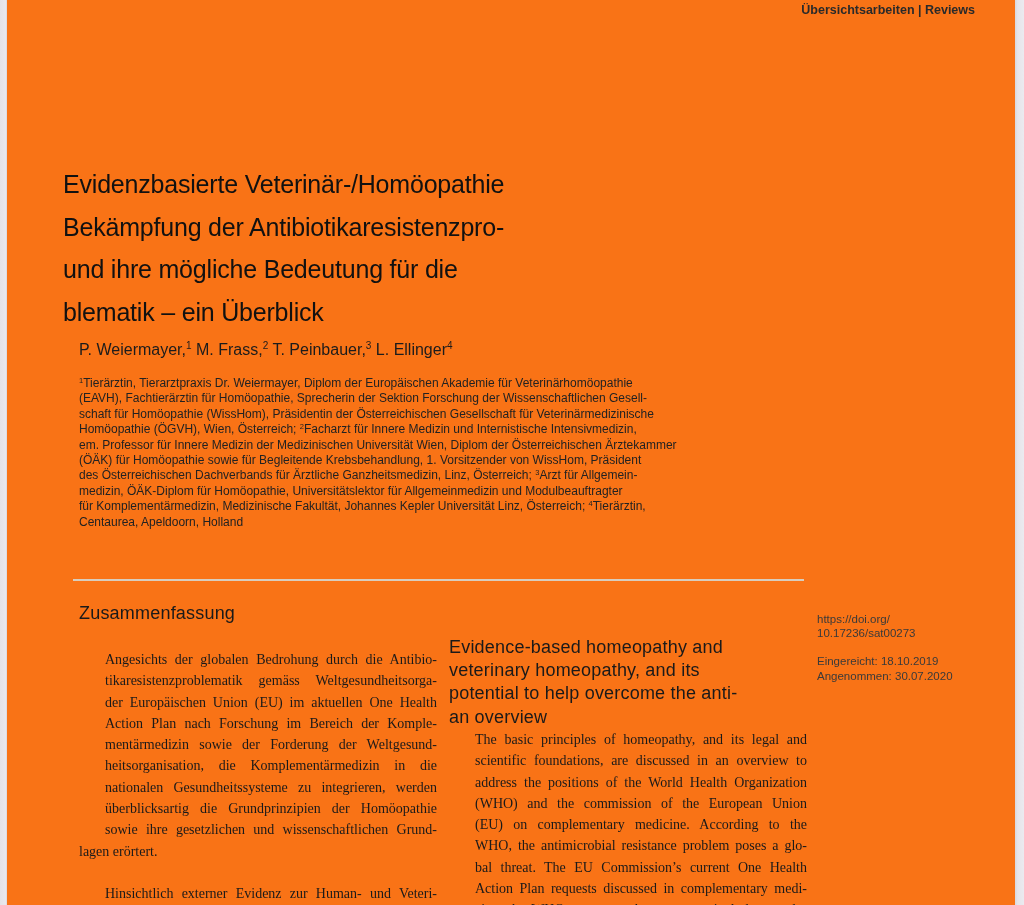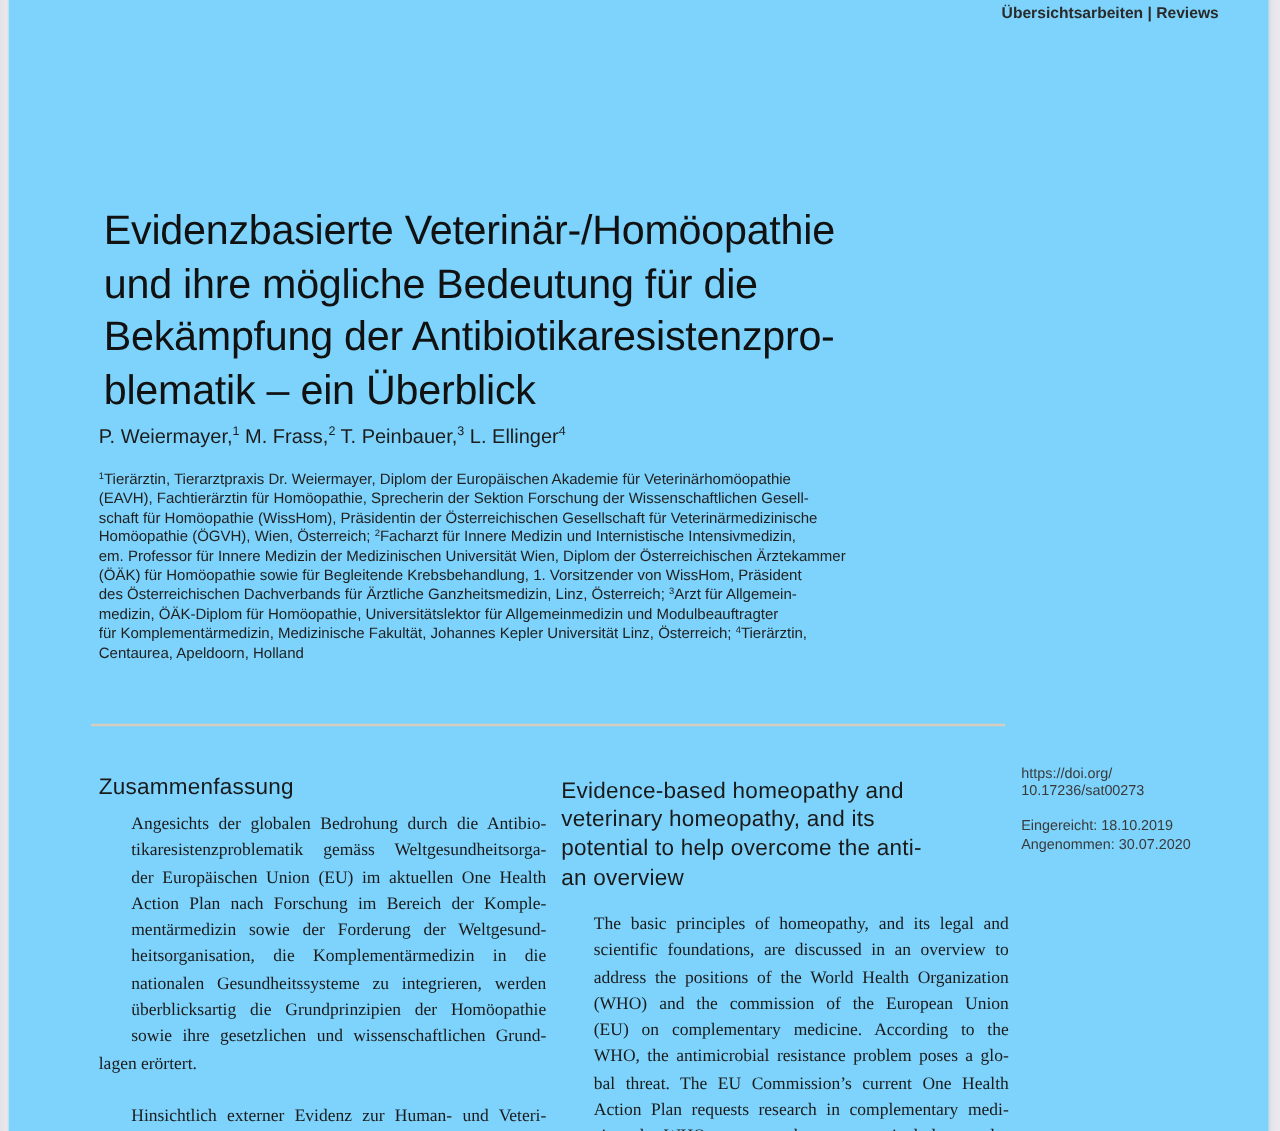--- a/index.html
+++ b/index.html
@@ -10,63 +10,63 @@
   .edge-left {
     position: absolute; left: 0; top: 0; width: 7px; height: 905px;
     background: linear-gradient(to right, #e4e3e8 0%, #e9e8ed 80%, #d8d7dc 100%);
   }
   .edge-right {
     position: absolute; right: 0; top: 0; width: 9px; height: 905px;
     background: linear-gradient(to right, #d9d8de 0%, #e6e5ea 30%, #ebeaef 100%);
   }
   .page {
     position: absolute; left: 7px; top: 0; width: 1008px; height: 905px;
-    background: #7dd3fc;
+    background: #f97316;
   }
   .sans { font-family: "Liberation Sans", "DejaVu Sans", sans-serif; }
   .serif { font-family: "Liberation Serif", "DejaVu Serif", serif; }
 
   .section-tag {
     position: absolute; top: 3px; right: 40px;
     font-size: 12.5px; font-weight: 700; color: #2a2a2a; letter-spacing: 0;
   }
   .title {
-    position: absolute; left: 76px; top: 163px; width: 740px;
-    font-size: 33px; line-height: 42.5px; color: #111111; font-weight: 400;
+    position: absolute; left: 56px; top: 163px; width: 740px;
+    font-size: 25px; line-height: 42.5px; color: #111111; font-weight: 400;
     letter-spacing: -0.2px;
   }
   .title .line { display: block; white-space: nowrap; }
   .authors {
     position: absolute; left: 72px; top: 341px;
     font-size: 16px; color: #1c1c1c; white-space: nowrap;
   }
   .authors sup { font-size: 10px; vertical-align: 6px; line-height: 0; }
   .affil {
     position: absolute; left: 72px; top: 376px; width: 730px;
     font-size: 12px; line-height: 15.4px; color: #222222;
   }
   .affil .line { display: block; white-space: nowrap; }
   .affil sup { font-size: 7.5px; vertical-align: 4px; line-height: 0; }
   .divider {
     position: absolute; left: 66px; top: 579px; width: 731px; height: 2px;
     background: #d8cdbd;
   }
   .h-de {
-    position: absolute; left: 72px; top: 619px;
+    position: absolute; left: 72px; top: 603px;
     font-size: 18px; color: #1a1a1a; letter-spacing: 0.2px;
   }
   .col-de {
     position: absolute; left: 72px; top: 649px; width: 358px;
     font-size: 14px; line-height: 21.3px; color: #1a1a1a;
   }
   .col-de .line, .col-en .line { display: block; white-space: nowrap; }
   .col-de .just, .col-en .just { text-align: justify; text-align-last: justify; white-space: normal; margin-left: 26px; }
   .col-de .gap { height: 21px; }
   .h-en {
-    position: absolute; left: 442px; top: 621px; width: 360px;
+    position: absolute; left: 442px; top: 636px; width: 360px;
     font-size: 18px; line-height: 23.2px; color: #1a1a1a; letter-spacing: 0.2px;
   }
   .h-en .line { display: block; white-space: nowrap; }
   .col-en {
     position: absolute; left: 442px; top: 729px; width: 358px;
     font-size: 14px; line-height: 21.3px; color: #1a1a1a;
   }
   .meta {
     position: absolute; left: 810px; top: 612px;
     font-size: 11.5px; line-height: 14.2px; color: #3a3a3a;
@@ -79,22 +79,22 @@
 
 <div class="edge-left"></div>
 <div class="edge-right"></div>
 
 <div class="page">
 
   <div class="section-tag sans">Übersichtsarbeiten | Reviews</div>
 
   <h1 class="title sans" style="margin:0;">
     <span class="line">Evidenzbasierte Veterinär-/Homöopathie</span>
+    <span class="line">Bekämpfung der Antibiotikaresistenzpro-</span>
     <span class="line">und ihre mögliche Bedeutung für die</span>
-    <span class="line">Bekämpfung der Antibiotikaresistenzpro-</span>
     <span class="line">blematik – ein Überblick</span>
   </h1>
 
   <div class="authors sans">
     <span>P. Weiermayer,</span><sup>1</sup>
     <span>M. Frass,</span><sup>2</sup>
     <span>T. Peinbauer,</span><sup>3</sup>
     <span>L. Ellinger</span><sup>4</sup>
   </div>
 
@@ -138,21 +138,21 @@
   </h2>
 
   <div class="col-en serif">
     <span class="line just">The basic principles of homeopathy, and its legal and</span>
     <span class="line just">scientific foundations, are discussed in an overview to</span>
     <span class="line just">address the positions of the World Health Organization</span>
     <span class="line just">(WHO) and the commission of the European Union</span>
     <span class="line just">(EU) on complementary medicine. According to the</span>
     <span class="line just">WHO, the antimicrobial resistance problem poses a glo-</span>
     <span class="line just">bal threat. The EU Commission’s current One Health</span>
-    <span class="line just">Action Plan requests research in complementary medi-</span>
+    <span class="line just">Action Plan requests discussed in complementary medi-</span>
     <span class="line just">cine, the WHO urges member states to include comple-</span>
   </div>
 
   <div class="meta sans">
     <span class="line">https://doi.org/</span>
     <span class="line">10.17236/sat00273</span>
     <div class="spacer"></div>
     <span class="line">Eingereicht: 18.10.2019</span>
     <span class="line">Angenommen: 30.07.2020</span>
   </div>

